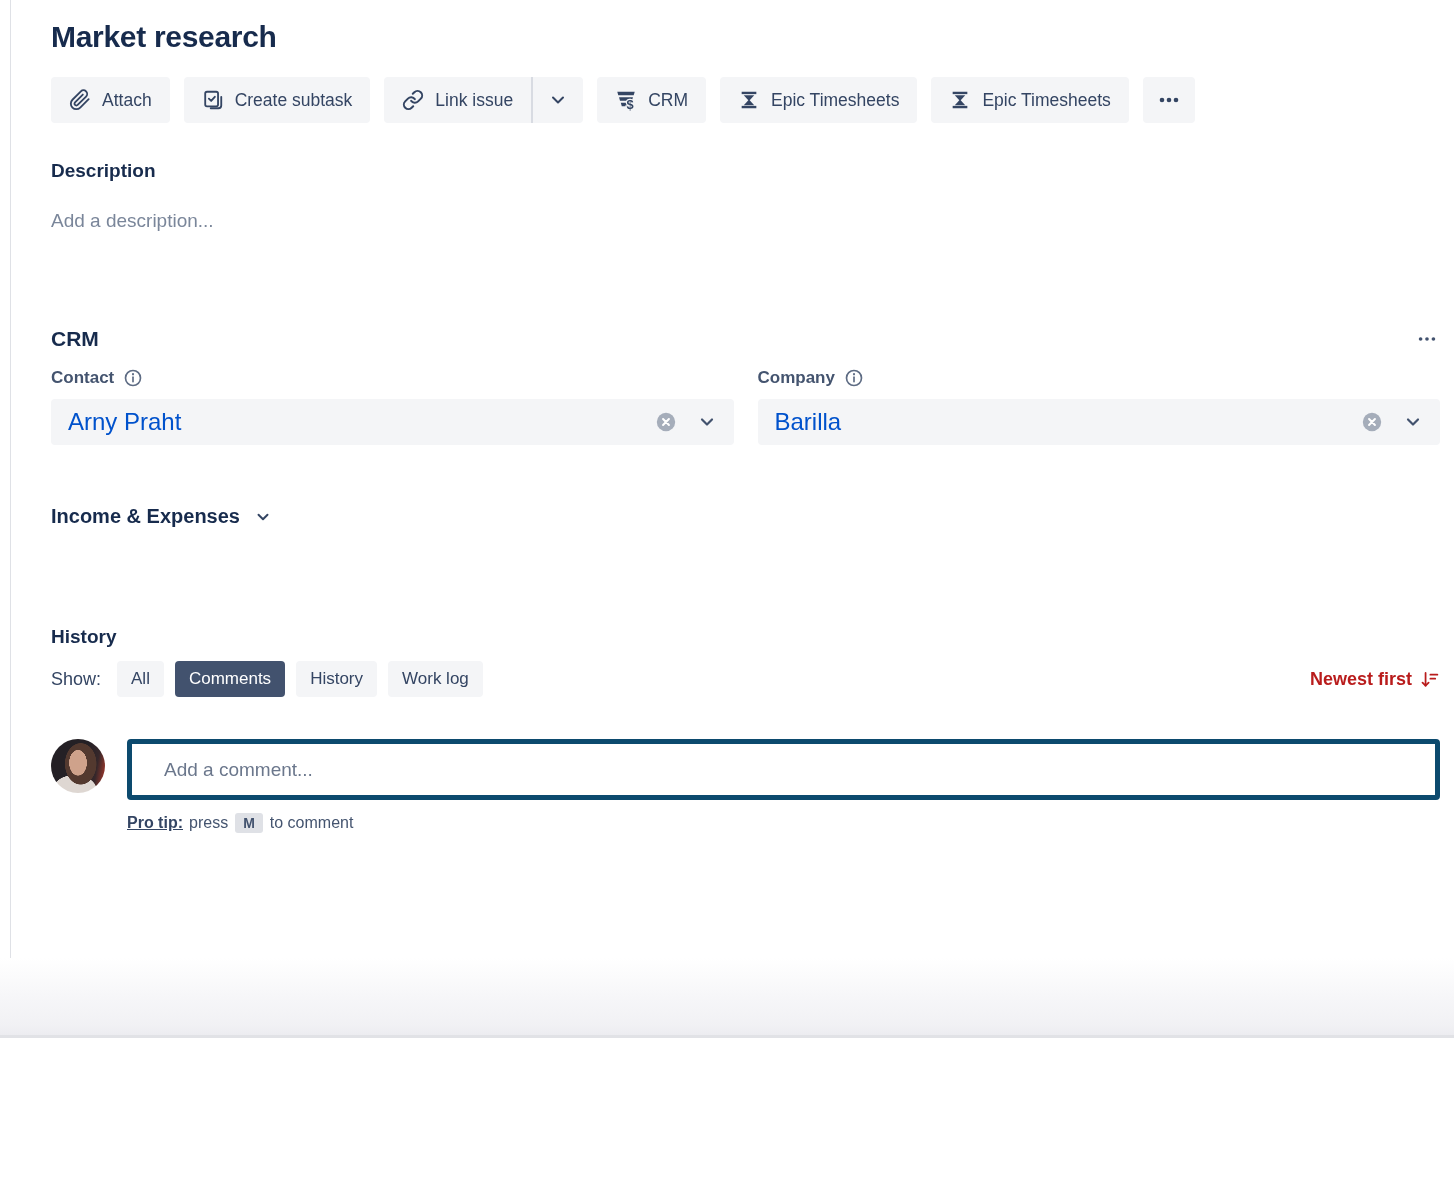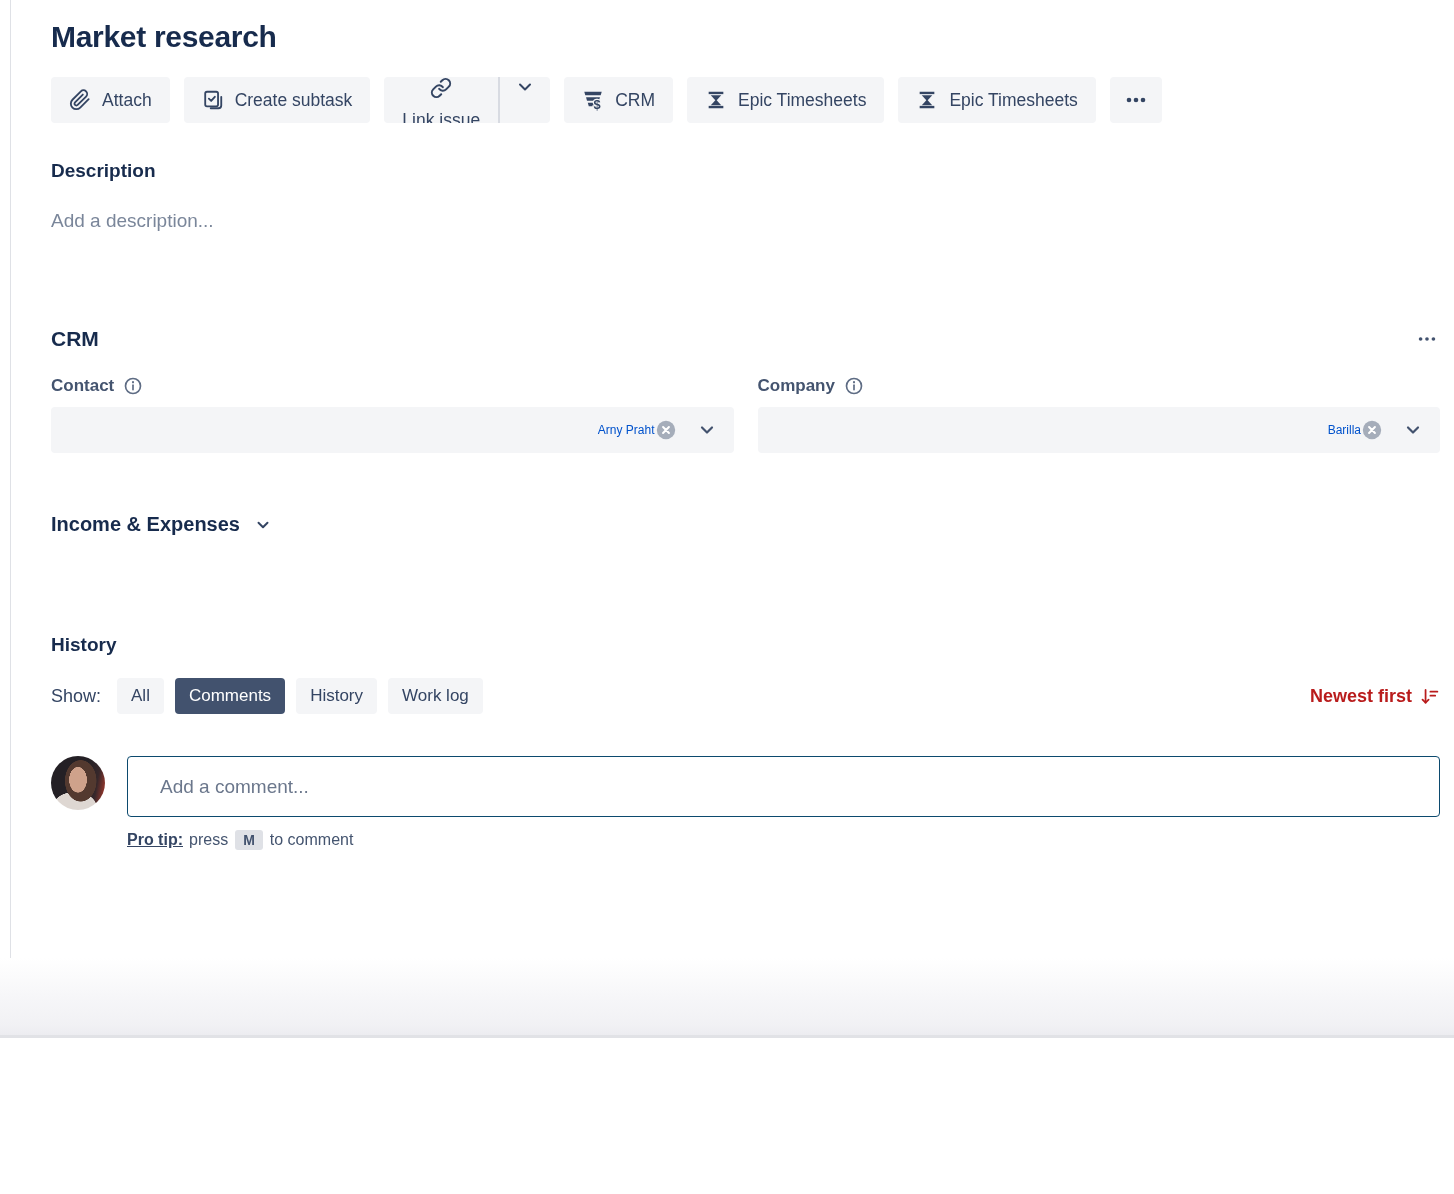--- a/index.html
+++ b/index.html
@@ -22,60 +22,60 @@
   
   .toolbar { margin-top:23px; display:flex; align-items:center; gap:14px; }
   .btn {
     height:46px; display:inline-flex; align-items:center; gap:11px;
     padding:0 18px; background:#F4F5F7; border:none; border-radius:4px;
     font-family:inherit; font-size:17.5px; font-weight:500; color:#344563; cursor:pointer;
     white-space:nowrap;
   }
   .btn svg { width:22px; height:22px; flex:none; }
   .split-btn { display:inline-flex; align-items:stretch; background:#F4F5F7; border-radius:4px; overflow:hidden; }
-  .split-btn .btn { background:transparent; border-radius:0;flex-direction:column; }
+  .split-btn .btn { background:transparent; border-radius:0; }
   .split-btn .split-divider { width:2px; background:#D8DBE2; }
   .split-btn .chevron-seg { padding:0 15px; }
   .split-btn .chevron-seg svg { width:20px; height:20px; }
   .btn-more { width:52px; justify-content:center; padding:0; }
   .btn-more svg { width:24px; height:24px; }
 
   
   .desc-heading { margin-top:37px; font-size:19px; font-weight:700; color:#172B4D; }
   .desc-placeholder { margin-top:28px; font-size:19px; color:#7A869A; cursor:text; }
 
   
   .crm-header { margin-top:94px; display:flex; align-items:center; justify-content:space-between; }
   .crm-heading { font-size:21px; font-weight:700; color:#172B4D; }
   .icon-btn { background:none; border:none; cursor:pointer; color:#42526E; padding:2px; display:flex; }
   .icon-btn svg { width:22px; height:22px; }
 
-  .fields-row { margin-top:24px; display:grid; grid-template-columns:1fr 1fr; column-gap:24px;text-align:right; }
+  .fields-row { margin-top:16px; display:grid; grid-template-columns:1fr 1fr; column-gap:24px; }
   .field-label { display:flex; align-items:center; gap:9px; font-size:17px; font-weight:600; color:#44546F; }
   .field-label svg { width:20px; height:20px; color:#5E6C84; }
   .select {
     margin-top:11px; height:46px; background:#F4F5F7; border-radius:4px;
     display:flex; align-items:center; padding:0 17px; cursor:pointer;
   }
-  .select .value { flex:1; font-size:12px; color:#0052CC; }
+  .select .value { flex:1; font-size:24px; color:#0052CC; }
   .select .clear { border:none; background:none; cursor:pointer; display:flex; padding:0; margin-right:20px; }
   .select .clear svg { width:22px; height:22px; }
   .select .chev { color:#42526E; display:flex; }
   .select .chev svg { width:20px; height:20px; }
 
   
   .income-heading {
     margin-top:60px; display:inline-flex; align-items:center; gap:14px;
     font-size:20px; font-weight:700; color:#172B4D; cursor:pointer;
   }
   .income-heading svg { width:18px; height:18px; color:#344563; }
 
   
   .activity-heading { margin-top:98px; font-size:19px; font-weight:700; color:#172B4D; }
-  .show-row { margin-top:22px; display:flex; align-items:center; }
+  .show-row { margin-top:13px; display:flex; align-items:center; }
   .show-label { font-size:18px; color:#344563; margin-right:16px; }
   .filter {
     height:36px; padding:0 14px; margin-right:11px;
     background:#F4F5F7; border:none; border-radius:4px; cursor:pointer;
     font-family:inherit; font-size:17px; font-weight:500; color:#344563;
   }
   .filter.selected { background:#42526E; color:#FFFFFF; }
   .sort-btn {
     margin-left:auto; display:flex; align-items:center; gap:7px;
     background:none; border:none; cursor:pointer;
@@ -87,21 +87,21 @@
   .comment-row { margin-top:42px; display:flex; align-items:flex-start; gap:22px; }
   .avatar {
     width:54px; height:54px; border-radius:50%; flex:none; cursor:pointer;
     background:
       radial-gradient(ellipse 9px 13px at 50% 44%, #cfa28b 0 97%, rgba(0,0,0,0) 100%),
       radial-gradient(ellipse 16px 21px at 55% 46%, #53392f 0 97%, rgba(0,0,0,0) 100%),
       radial-gradient(ellipse 22px 15px at 44% 94%, #ded7d2 0 97%, rgba(0,0,0,0) 100%),
       linear-gradient(100deg, #242025 60%, #36272a 80%, #aa3a2c 97%);
   }
   .comment-input {
-    flex:1; height:61px; border:1px solid #0c4a6e; border-radius:4px;
+    flex:1; height:61px; border:5px solid #0c4a6e; border-radius:4px;
     padding:0 32px; font-family:inherit; font-size:19px; color:#172B4D; background:#fff;
     outline:none;
   }
   .comment-input::placeholder { color:#6B778C; opacity:1; }
   .pro-tip { margin-top:13px; margin-left:76px; font-size:16px; color:#44546F; display:flex; align-items:center; }
   .pro-tip .bold { font-weight:700; color:#344563; margin-right:6px;text-decoration:underline; }
   .pro-tip .kbd {
     display:inline-block; background:#DFE1E6; color:#42526E; border-radius:3px;
     padding:2px 8px; font-size:14px; font-weight:600; margin:0 7px;
   }

